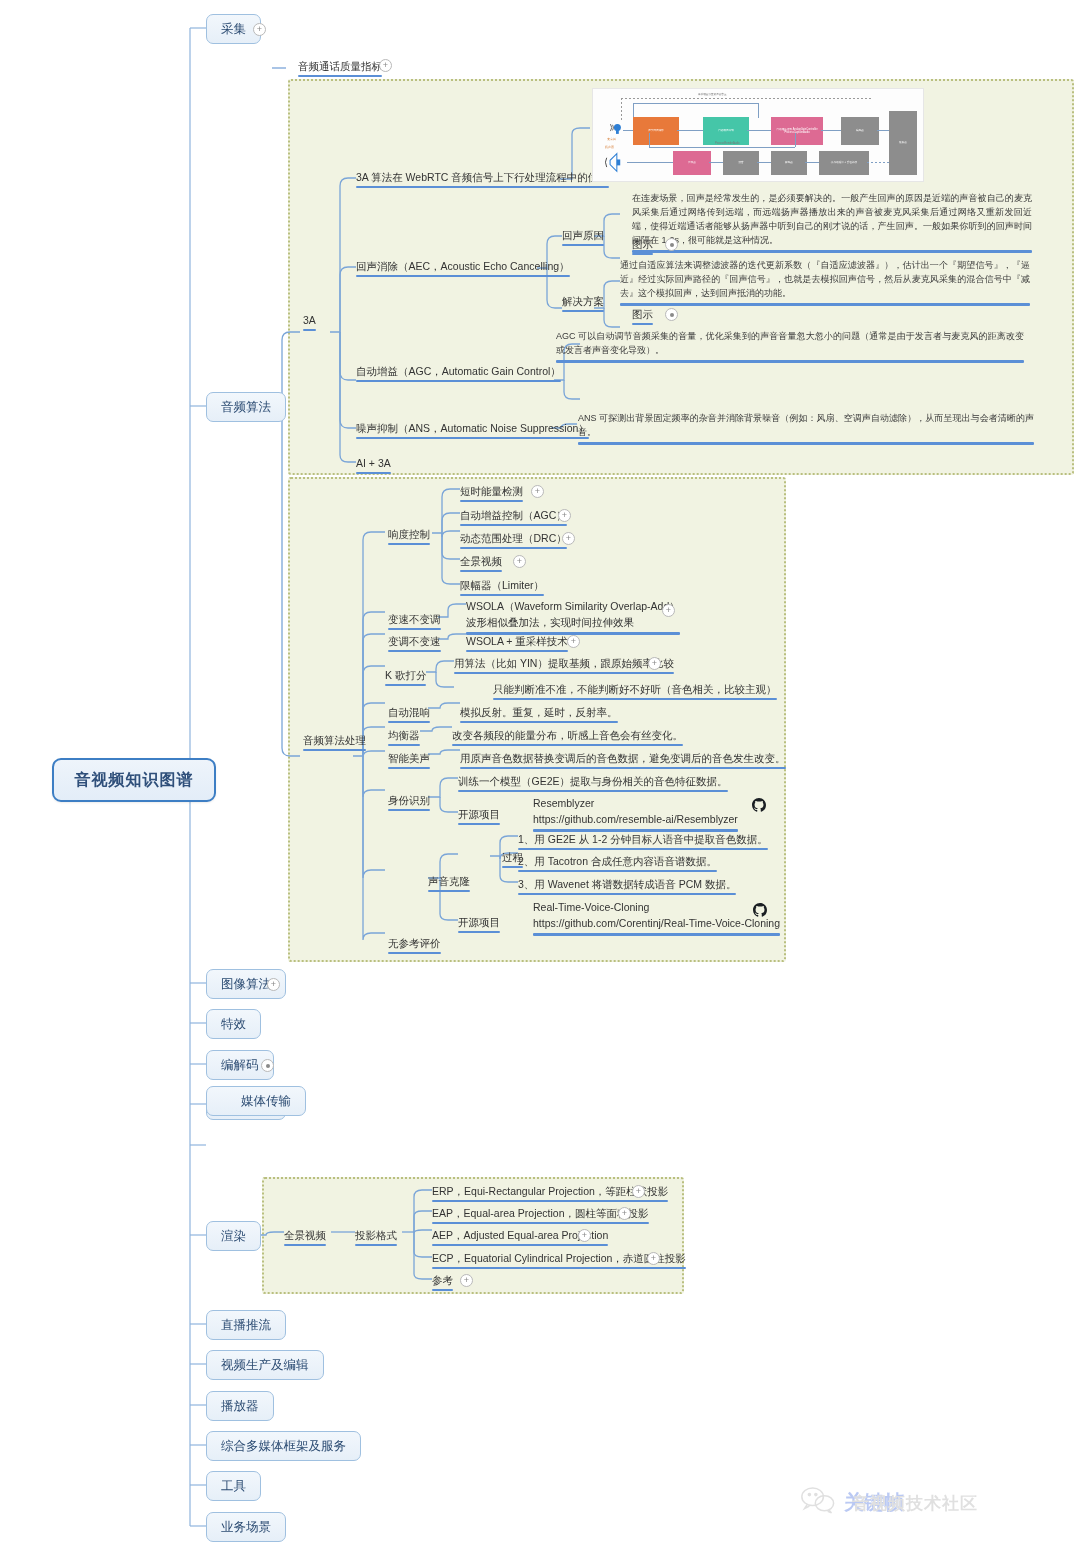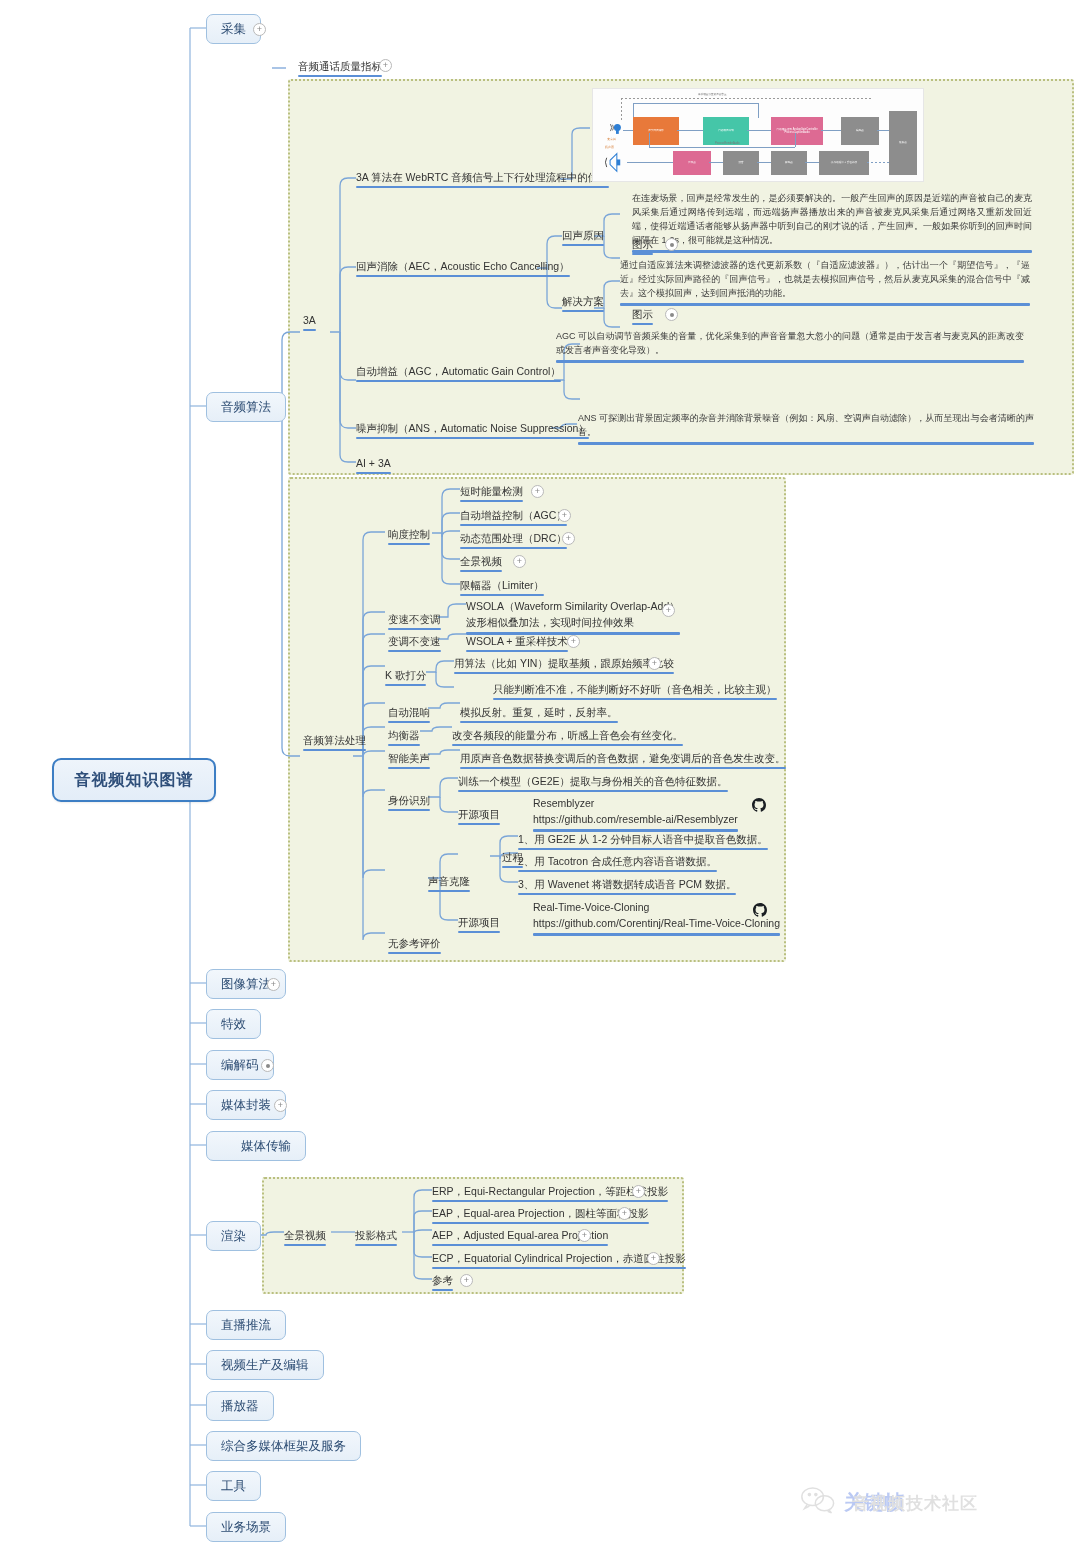--- a/index.html
+++ b/index.html
@@ -247,21 +247,21 @@
   <div class="l1" style="left:206px;top:1050px;">
     <span>编解码</span>
   </div>
   <div class="badge dot" style="left:261px;top:1059px;"></div>
 
   <div class="l1" style="left:206px;top:1090px;">
     <span>媒体封装</span>
   </div>
   <div class="badge" style="left:274px;top:1099px;">+</div>
 
-  <div class="l1" style="left:206px;top:1131px;padding-left:34px;">
+  <div class="l1" style="left:206px;top:1086px;padding-left:34px;">
     <span>媒体传输</span>
   </div>
 
   <div class="l1" style="left:206px;top:1221px;">
     <span>渲染</span>
   </div>
 
   <div class="l1" style="left:206px;top:1310px;">
     <span>直播推流</span>
   </div>

